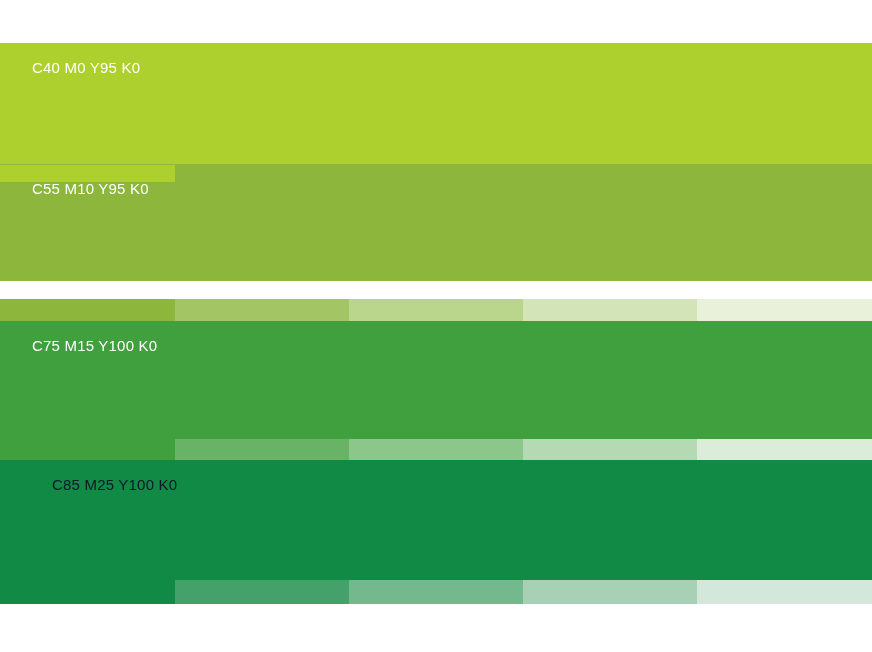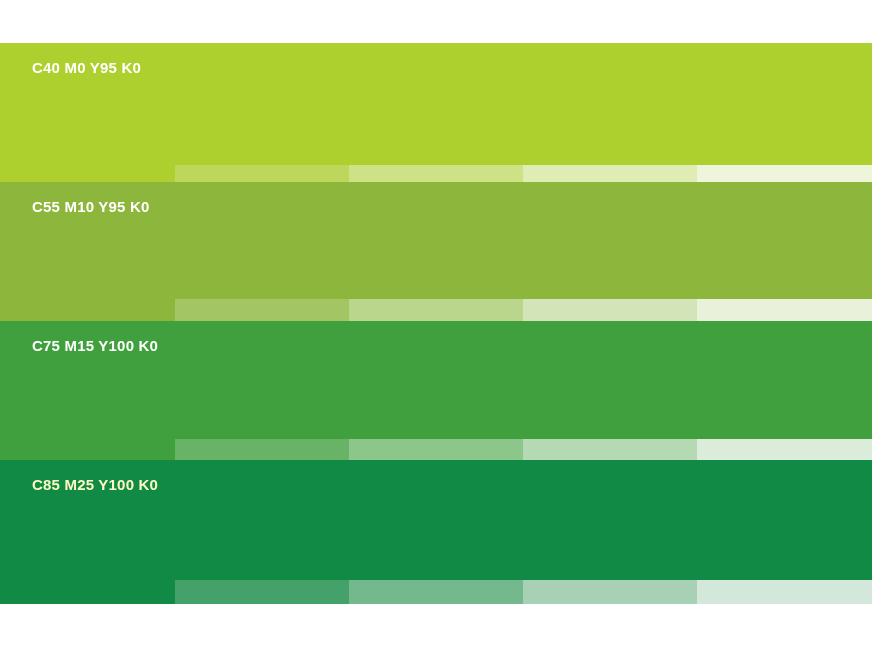--- a/index.html
+++ b/index.html
@@ -31,21 +31,21 @@
     width: 872px;
     box-sizing: border-box;
   }
   .base-label {
     position: absolute;
     left: 32px;
     top: 16px;
     color: #ffffff;
     font-family: "Liberation Sans", sans-serif;
     font-size: 15px;
-    font-weight: 700;
+    font-weight: 400;
     letter-spacing: 0.2px;
     line-height: 18px;
     white-space: nowrap;
   }
   .tint-band {
     position: absolute;
     left: 0;
     width: 872px;
     display: flex;
     flex-direction: row;
@@ -66,21 +66,21 @@
     </div>
     <div class="tint-band" style="top: 165px; height: 17px; left: 175px; width: 697px; background: transparent;">
       <div class="tint-cell" style="width: 174px; background: rgb(189, 215, 90);"></div>
       <div class="tint-cell" style="width: 174px; background: rgb(205, 225, 135);"></div>
       <div class="tint-cell" style="width: 174px; background: rgb(223, 236, 180);"></div>
       <div class="tint-cell" style="width: 175px; background: rgb(238, 245, 219);"></div>
     </div>
   </div>
 
   <div class="swatch-group">
-    <div class="base-band" style="top: 182px; height: 117px; background: rgb(140, 182, 60);">
+    <div class="base-band" style="top: 164px; height: 117px; background: rgb(140, 182, 60);">
       <span class="base-label" style="color: rgb(255, 255, 255);">C55 M10 Y95 K0</span>
     </div>
     <div class="tint-band" style="top: 299px; height: 22px; left: 0px; width: 872px; background: transparent;">
       <div class="tint-cell" style="width: 175px; background: rgb(140, 182, 60);"></div>
       <div class="tint-cell" style="width: 174px; background: rgb(163, 197, 100);"></div>
       <div class="tint-cell" style="width: 174px; background: rgb(186, 213, 140);"></div>
       <div class="tint-cell" style="width: 174px; background: rgb(211, 228, 184);"></div>
       <div class="tint-cell" style="width: 175px; background: rgb(233, 241, 218);"></div>
     </div>
   </div>
@@ -93,21 +93,21 @@
       <div class="tint-cell" style="width: 175px; background: rgb(65, 160, 62);"></div>
       <div class="tint-cell" style="width: 174px; background: rgb(104, 179, 101);"></div>
       <div class="tint-cell" style="width: 174px; background: rgb(141, 198, 139);"></div>
       <div class="tint-cell" style="width: 174px; background: rgb(181, 217, 179);"></div>
       <div class="tint-cell" style="width: 175px; background: rgb(219, 236, 218);"></div>
     </div>
   </div>
 
   <div class="swatch-group">
     <div class="base-band" style="top: 460px; height: 120px; background: rgb(16, 138, 68);">
-      <span class="base-label" style="color: #fef9c3;">C85 M25 Y100 K0</span>
+      <span class="base-label" style="color: #0f172a; margin-left: 20px;">C85 M25 Y100 K0</span>
     </div>
     <div class="tint-band" style="top: 580px; height: 24px; left: 0px; width: 872px; background: transparent;">
       <div class="tint-cell" style="width: 175px; background: rgb(16, 138, 68);"></div>
       <div class="tint-cell" style="width: 174px; background: rgb(68, 161, 105);"></div>
       <div class="tint-cell" style="width: 174px; background: rgb(116, 185, 142);"></div>
       <div class="tint-cell" style="width: 174px; background: rgb(167, 208, 181);"></div>
       <div class="tint-cell" style="width: 175px; background: rgb(211, 232, 218);"></div>
     </div>
   </div>
 

